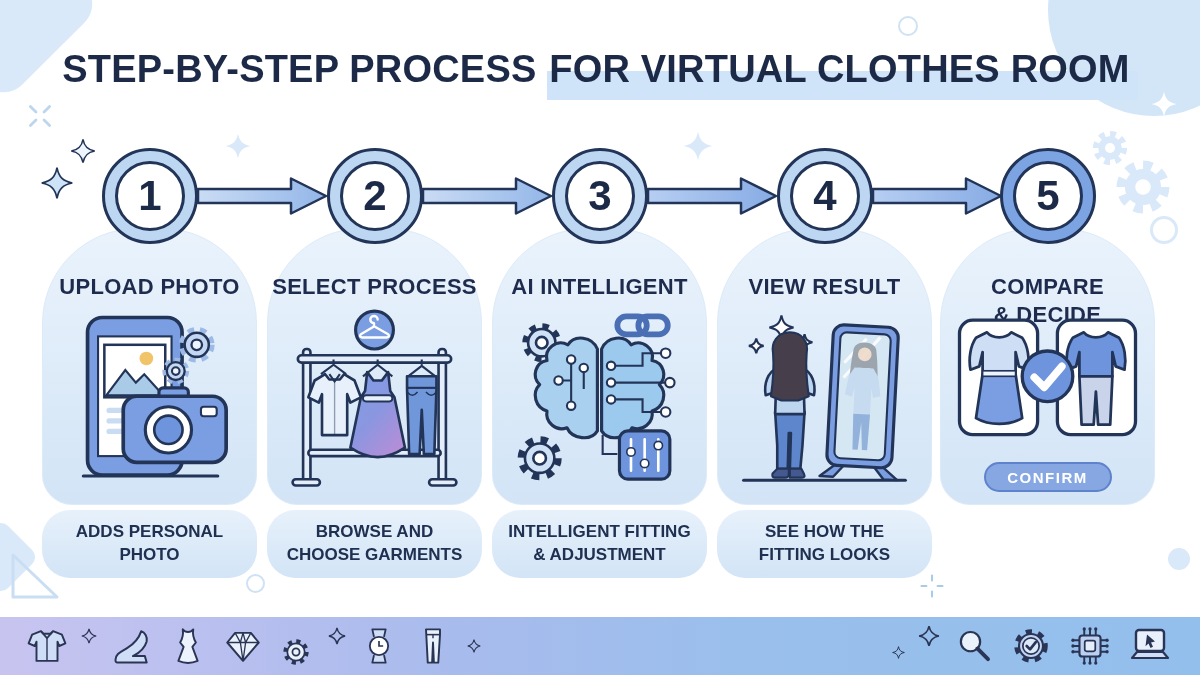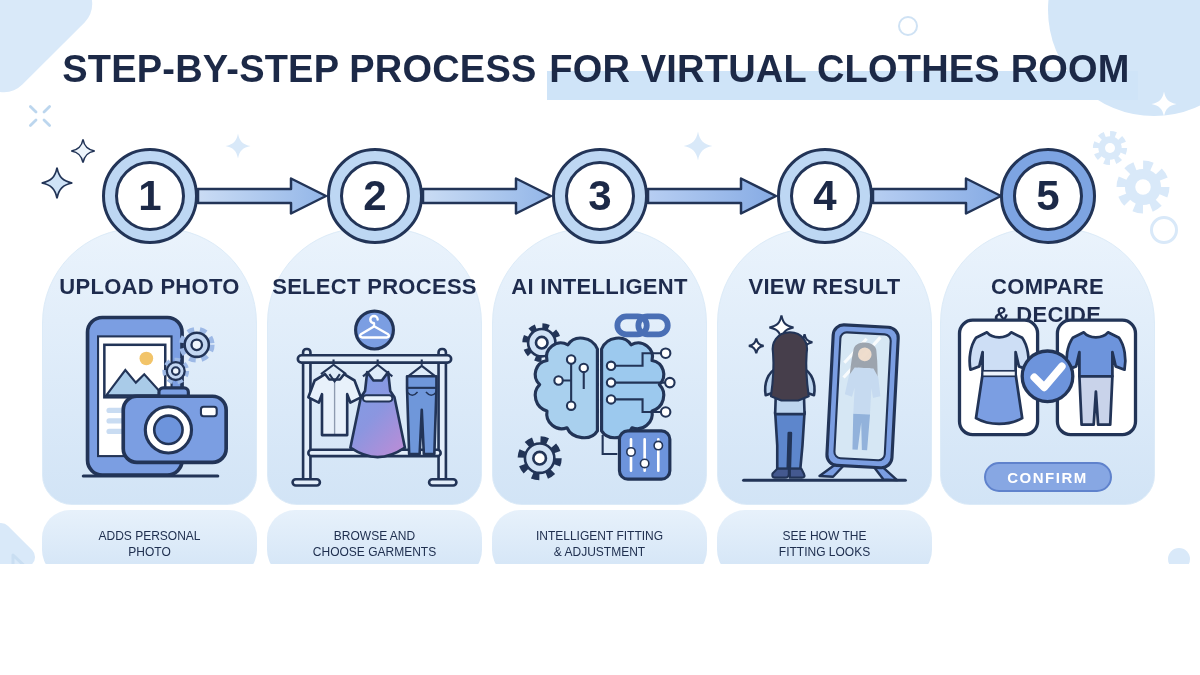--- a/index.html
+++ b/index.html
@@ -1,16 +1,16 @@
 <!DOCTYPE html>
 <html><head>
 <meta charset="utf-8">
 <style>
   html,body{margin:0;padding:0;background:#ffffff;}
-  .canvas{position:relative;width:1200px;height:564px;background:#ffffff;overflow:hidden;
+  .canvas{position:relative;width:1200px;height:675px;background:#ffffff;overflow:hidden;
           font-family:"Liberation Sans",sans-serif;color:#1c2947;}
   .pre{white-space:pre-line;}
   
   .deco{position:absolute;}
   .corner-tl{left:-66px;top:-66px;width:140px;height:140px;background:#d9e9f9;border-radius:26px;transform:rotate(45deg);}
   .corner-tr{right:-60px;top:-96px;width:212px;height:212px;border-radius:50%;background:#d3e6f8;}
   .corner-bl{left:-26px;top:530px;width:54px;height:54px;background:#d9e9f9;border-radius:10px;transform:rotate(45deg);}
   .ring-deco{border-radius:50%;background:transparent;}
   .fill-dot{border-radius:50%;background:#d9e9f9;}
   
@@ -29,21 +29,21 @@
   .card-title{position:absolute;top:44px;left:0;width:100%;margin:0;text-align:center;font-size:22px;font-weight:800;
         letter-spacing:.3px;color:#1e2b4d;line-height:1.25;}
   .icon-area{position:absolute;left:13px;right:13px;top:78px;bottom:8px;}
   .icon-area.short{bottom:54px;}
   .icon-area svg{width:100%;height:100%;}
   .confirm-btn{position:absolute;bottom:12px;left:50%;transform:translateX(-50%);width:128px;height:30px;border-radius:17px;
         background:#87a7e3;border:2px solid #5f82cc;color:#ffffff;font-weight:bold;font-size:15px;letter-spacing:1.5px;
         display:flex;align-items:center;justify-content:center;box-sizing:border-box;}
   
   .bubble{position:absolute;top:510px;width:215px;height:68px;border-radius:28px;background:linear-gradient(#e7f1fb,#d2e4f6);
-        display:flex;align-items:center;justify-content:center;text-align:center;font-weight:normal;font-size:12px;
+        display:flex;align-items:center;justify-content:center;text-align:center;font-weight:bold;font-size:17px;
         color:#203050;line-height:1.35;z-index:3;}
   
   .footer{position:absolute;left:0;top:617px;width:1200px;height:58px;
         background:linear-gradient(90deg,#c8c4f0 0%,#a8bbed 38%,#9abfec 62%,#93bfec 100%);
         display:flex;align-items:center;justify-content:space-between;padding:0 26px;box-sizing:border-box;z-index:6;}
   .fgroup{display:flex;align-items:center;gap:13px;}
   .fup{transform:translateY(-10px);}
   .fdown{transform:translateY(6px);}
 </style>
 </head>

